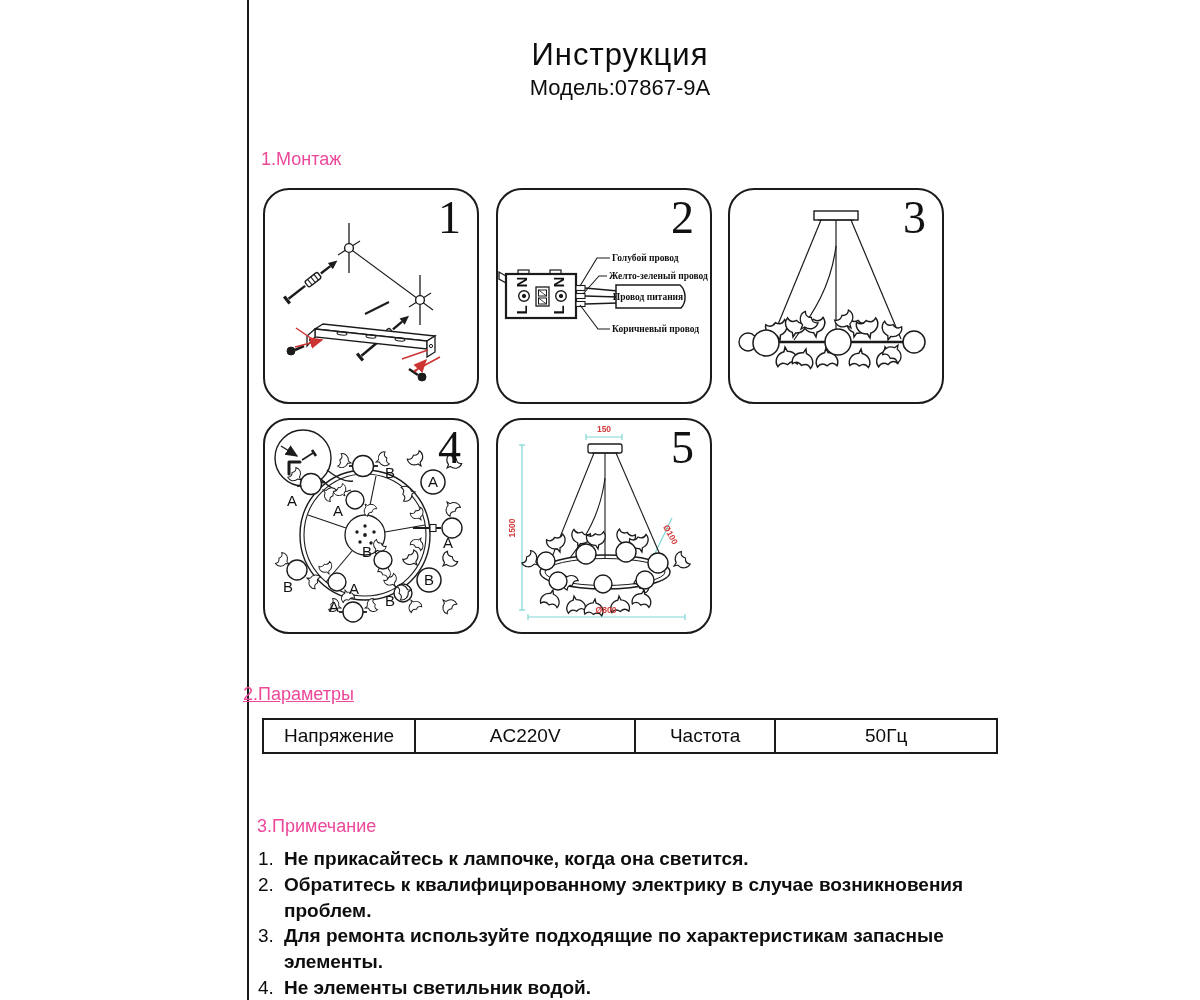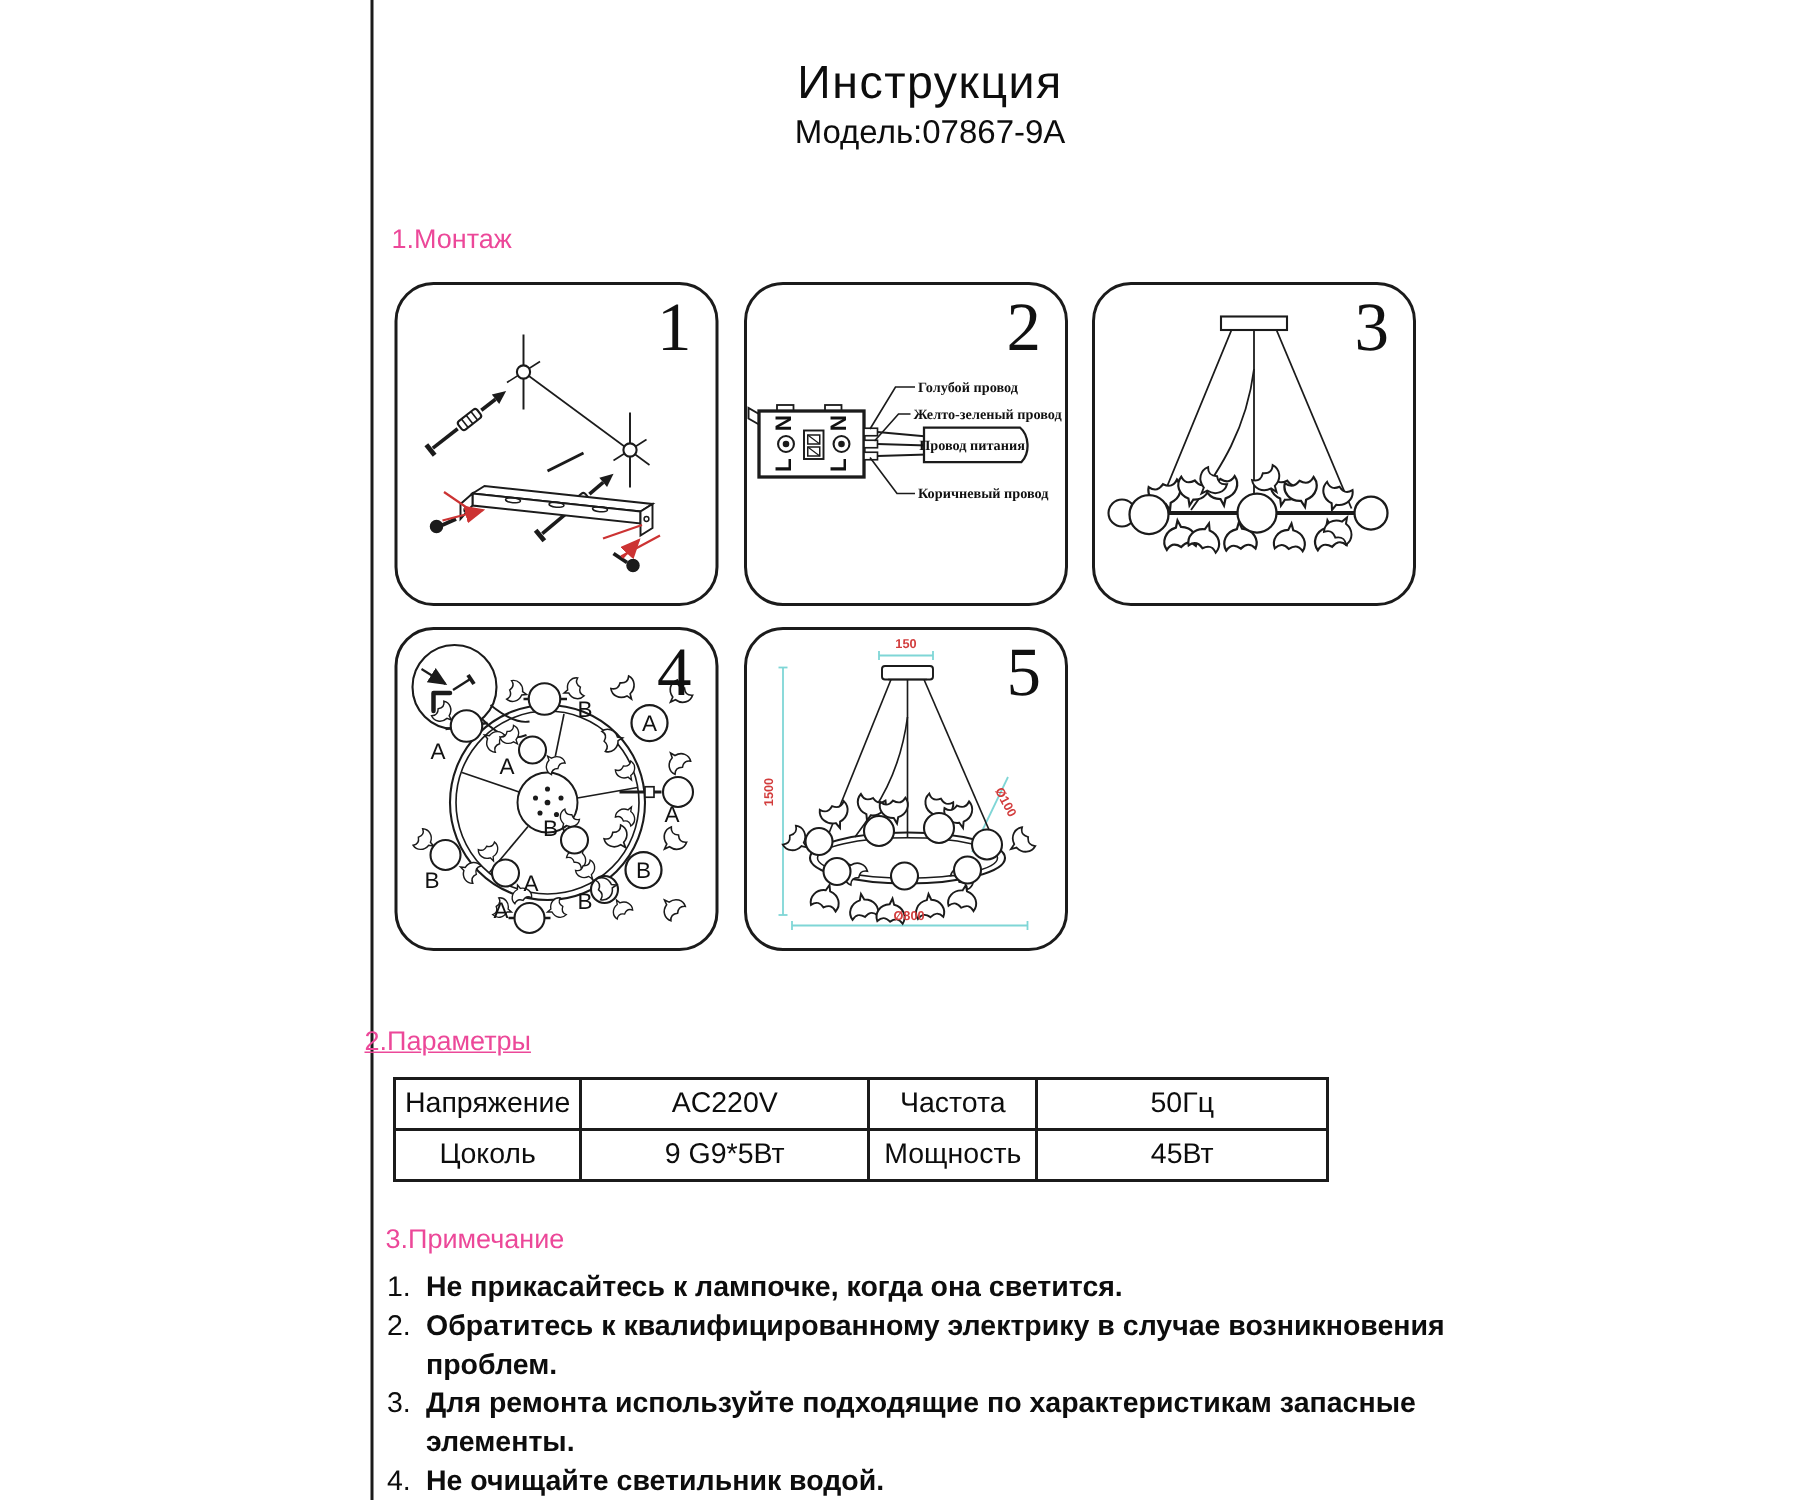--- a/index.html
+++ b/index.html
@@ -19,21 +19,21 @@
   .panel svg{position:absolute;left:0;top:0;}
   .panel-num{
     position:absolute;top:2px;right:16px;font-family:"Liberation Serif",serif;
     font-size:46px;line-height:1.15;color:#111;
   }
   .p1{left:263px;top:188px;} .p2{left:496px;top:188px;} .p3{left:728px;top:188px;}
   .p4{left:263px;top:418px;} .p5{left:496px;top:418px;}
   table.params{position:absolute;left:262px;top:718px;border-collapse:collapse;table-layout:fixed;}
   table.params td{
     border:2px solid #1b1b1b;height:32px;text-align:center;vertical-align:middle;
-    font-size:19px;padding:0 6px;color:#0d0d0d;
+    font-size:19px;padding:0 20px;color:#0d0d0d;
   }
   td.c1{width:104px;} td.c2{width:178px;} td.c3{width:98px;} td.c4{width:180px;}
   .notes{position:absolute;left:258px;top:846px;width:708px;}
   .note{display:flex;font-size:19px;line-height:25.8px;color:#0d0d0d;}
   .note .num{flex:0 0 26px;}
   .note .txt{flex:1;font-weight:bold;}
   svg text{font-family:"Liberation Sans",sans-serif;}
   text.wire-label{font-family:"Liberation Serif",serif;font-weight:bold;font-size:9.5px;fill:#111;}
   text.dim{font-size:8.5px;fill:#d23c3c;font-weight:bold;}
   text.ab{font-size:15px;fill:#111;}
@@ -369,42 +369,36 @@
 <div class="sec-h h2">2.Параметры</div>
 
 <table class="params">
   <tbody>
       <tr>
     <td class="c1">Напряжение</td>
     <td class="c2">AC220V</td>
     <td class="c3">Частота</td>
     <td class="c4">50Гц</td>
   </tr>
-  <tr>
-    <td class="c1">Цоколь</td>
-    <td class="c2">9 G9*5Вт</td>
-    <td class="c3">Мощность</td>
-    <td class="c4">45Вт</td>
-  </tr>
 </tbody>
   </table>
 
 <div class="sec-h h3">3.Примечание</div>
 
 <div class="notes">
   <div class="note">
     <span class="num">1.</span>
     <span class="txt">Не прикасайтесь к лампочке, когда она светится.</span>
   </div>
   <div class="note">
     <span class="num">2.</span>
     <span class="txt">Обратитесь к квалифицированному электрику в случае возникновения проблем.</span>
   </div>
   <div class="note">
     <span class="num">3.</span>
     <span class="txt">Для ремонта используйте подходящие по характеристикам запасные элементы.</span>
   </div>
   <div class="note">
     <span class="num">4.</span>
-    <span class="txt">Не очищайте светильник водой.</span>
+    <span class="txt">Не элементы светильник водой.</span>
   </div>
 
 </div>
 
 </body></html>

